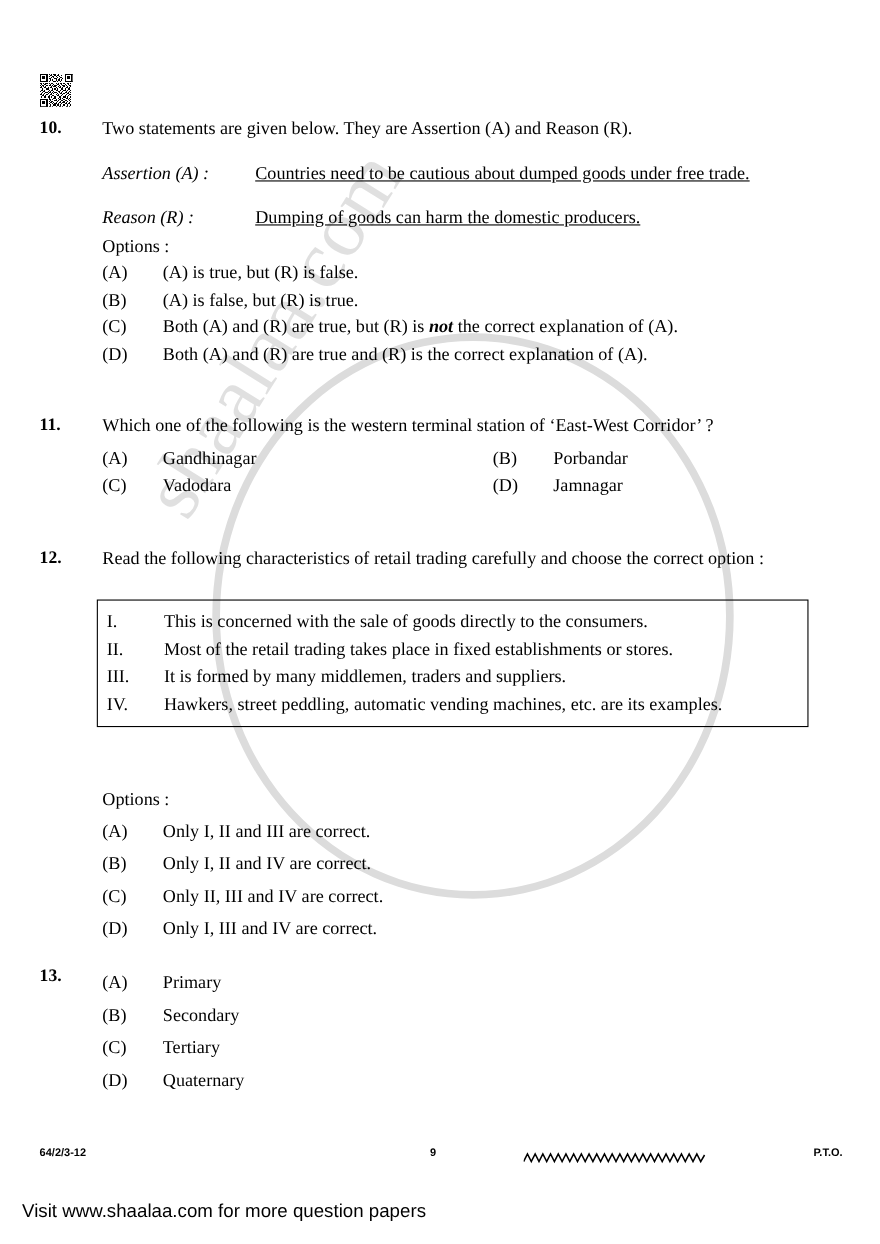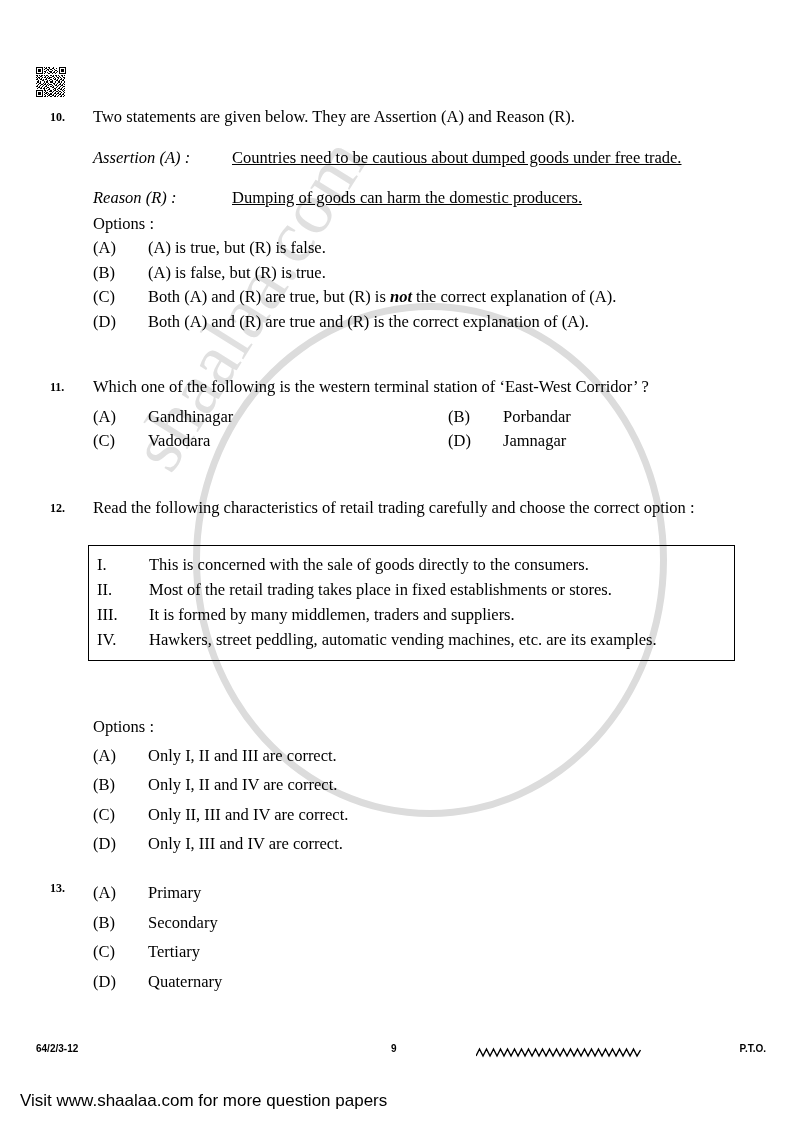--- a/index.html
+++ b/index.html
@@ -59,25 +59,25 @@
   }
 
   
   .question {
     position: absolute;
     left: 36px;
     width: 730px;
   }
   .qnum {
     position: absolute;
-    left: 14px;
+    left: 0;
     top: 0;
     width: 50px;
     font-weight: bold;
-    font-size: 12px;
+    font-size: 16px;
     line-height: 24px;
   }
   .qbody {
     margin-left: 57px;
     font-size: 16.5px;
     line-height: 24.5px;
   }
   .stem {
     text-align: justify;
     text-justify: inter-word;

